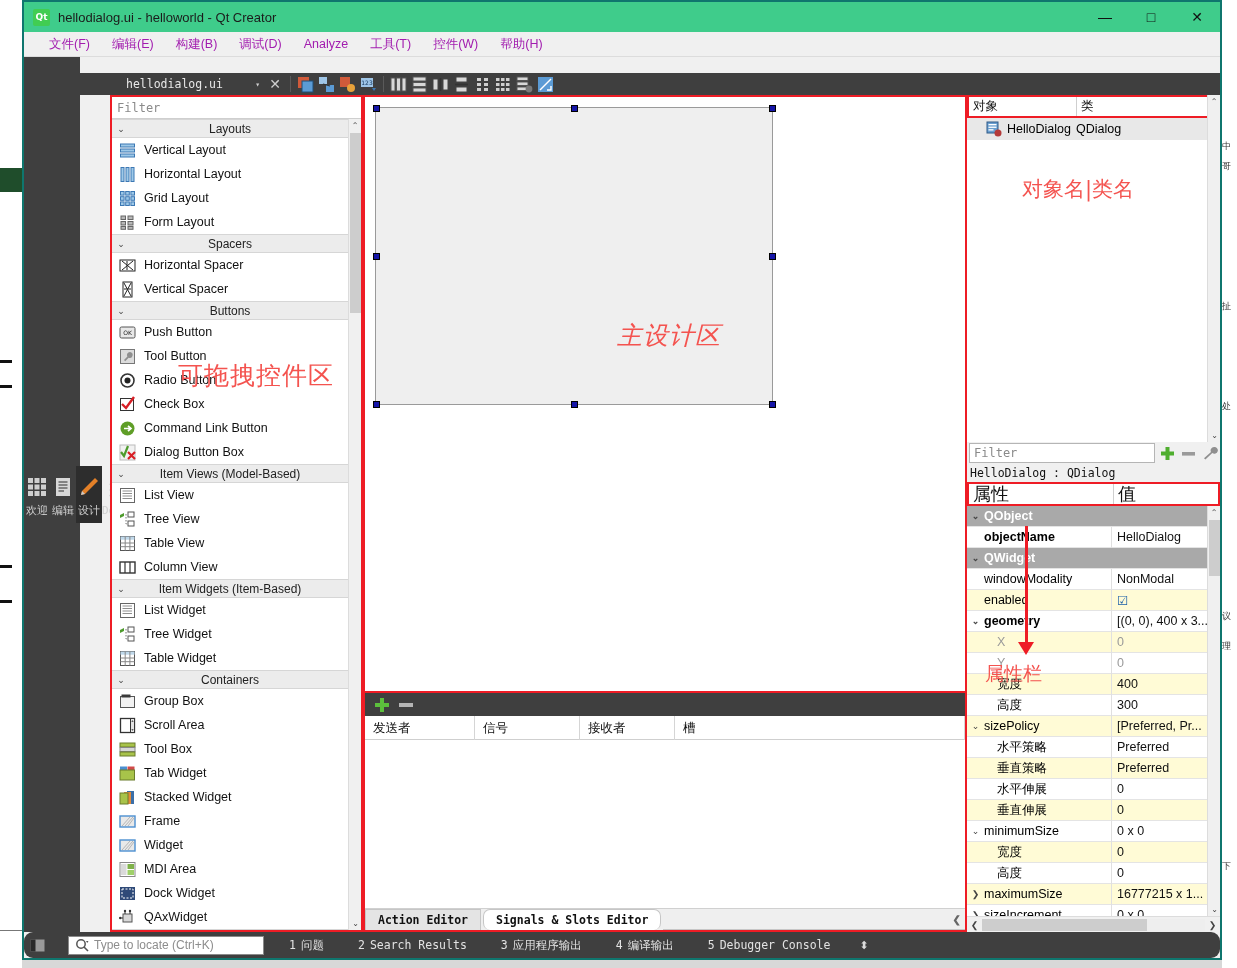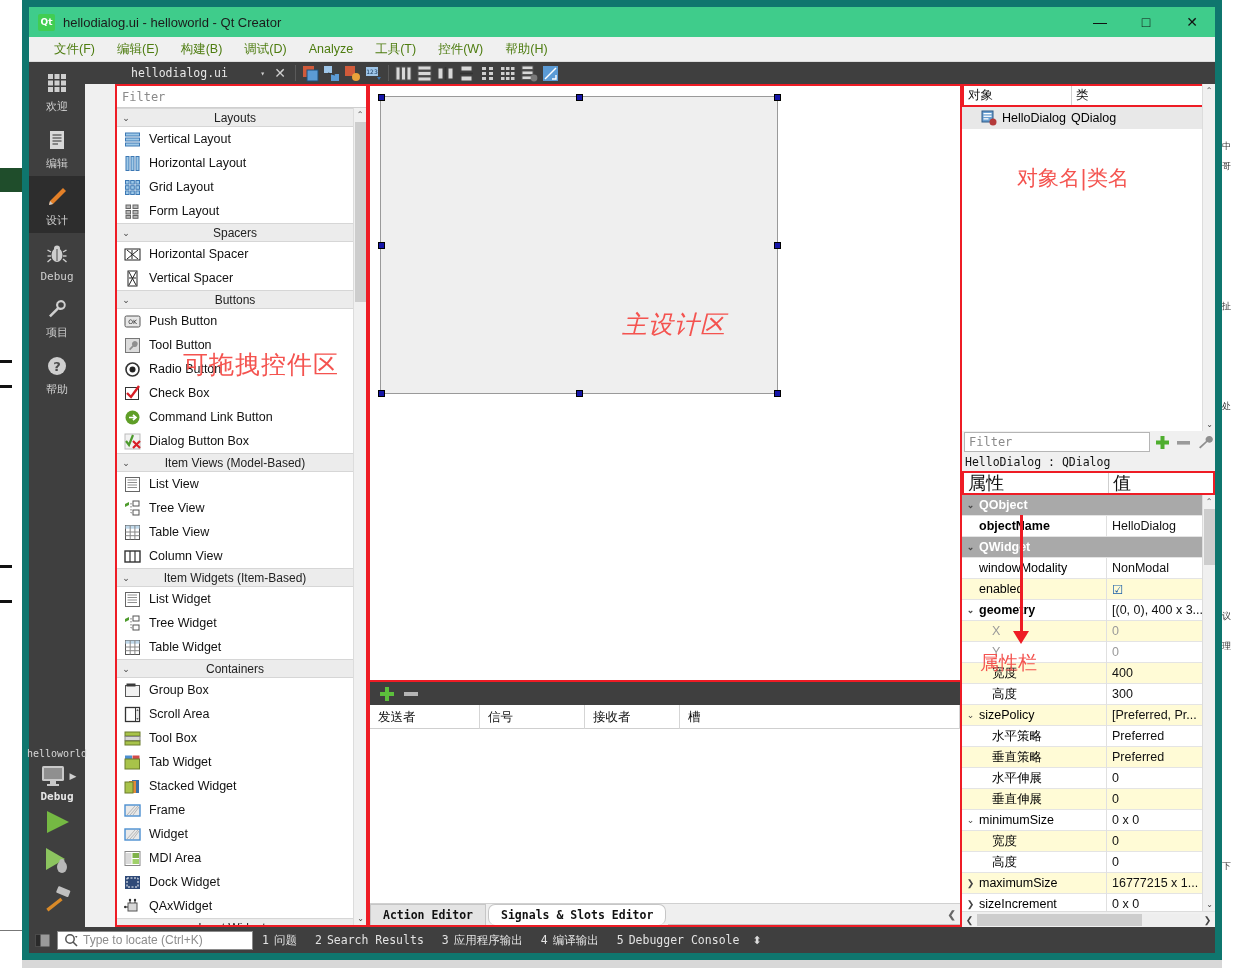--- a/index.html
+++ b/index.html
@@ -14,21 +14,21 @@
   
   .bg-left { position: absolute; left: 0; top: 0; width: 22px; height: 968px; background: #ffffff; }
   .bg-left .bg-dark { position: absolute; left: 0; top: 168px; width: 22px; height: 24px; background: #1f4d2b; }
   .bg-left .bg-tick { position: absolute; left: 0; width: 12px; height: 3px; background: #111; }
   .bg-right { position: absolute; left: 1222px; top: 0; width: 15px; height: 968px; background: #ffffff; }
   .bg-right .mini { position: absolute; left: 0; width: 15px; font-size: 9px; color: #333; }
 
   
   .window {
     position: absolute; left: 22px; top: 0; width: 1200px; height: 960px;
-    border: 7px solid #0f766e; background: #f0f0f0;
+    border: 2px solid #0f766e; background: #f0f0f0;
     display: flex; flex-direction: column;
   }
 
   
   .titlebar {
     height: 30px; background: #3fcc8b; display: flex; align-items: center;
     flex: 0 0 30px; position: relative;
   }
   .titlebar .qt-logo {
     width: 17px; height: 17px; margin-left: 9px; margin-right: 8px;
@@ -41,45 +41,45 @@
   .titlebar .winctl > div {
     width: 46px; height: 30px; display: flex; align-items: center; justify-content: center;
     font-size: 14px; color: #111; cursor: default;
   }
 
   
   .menubar {
     height: 25px; flex: 0 0 25px; background: #f0f0f0; display: flex; align-items: center;
     border-bottom: 1px solid #dcdcdc; padding-left: 14px;
   }
-  .menubar .mi { font-size: 12.5px; color: #4d7c0f; padding: 3px 11px; cursor: default; }
+  .menubar .mi { font-size: 12.5px; color: #a21caf; padding: 3px 11px; cursor: default; }
 
   
   .body-row { flex: 1 1 auto; display: flex; min-height: 0; }
 
   
   .moderail {
-    width: 56px; flex: 0 0 56px; background: #3f3f3f; display: flex; flex-direction: column;
+    width: 56px; flex: 0 0 56px; background: #3f3f3f; display: flex; flex-direction: row;
     align-items: center; color: #d0d0d0;
   }
   .moderail .mode {
     width: 56px; padding: 8px 0 5px; display: flex; flex-direction: column;
     align-items: center; gap: 3px; cursor: default;
   }
   .moderail .mode.active { background: #2d2d2d; }
   .moderail .mode .lbl { font-size: 11px; color: #cfcfcf; font-family: "DejaVu Sans Mono", monospace; }
   .moderail .mode .lbl.cn { font-family: "DejaVu Sans", sans-serif; font-size: 11px; }
   .moderail .ico { width: 26px; height: 26px; display: flex; align-items: center; justify-content: center; }
   .moderail .runblk { width: 56px; display: flex; flex-direction: column; align-items: center; margin-top: auto; padding-bottom: 10px; }
   .moderail .kitname { font-size: 10px; color: #d6d6d6; font-family: "DejaVu Sans Mono", monospace; margin-bottom: 4px; }
   .moderail .kitlbl { font-size: 11px; color: #e6e6e6; font-family: "DejaVu Sans Mono", monospace; font-weight: bold; margin-top: 1px;}
   .moderail .runbtn { width: 40px; height: 38px; display: flex; align-items: center; justify-content: center; }
 
   
-  .center { flex: 1 1 auto; display: flex; flex-direction: column; min-width: 0; }
+  .center { flex: 1 1 auto; display: flex; flex-direction: column; min-width: 0; margin-top: 16px; }
 
   
   .dtoolbar {
     height: 22px; flex: 0 0 22px; background: #3f3f3f; display: flex; align-items: center;
     color: #e0e0e0; padding-left: 4px; gap: 0px;
   }
   .dtoolbar .filecombo {
     min-width: 180px; display: flex; align-items: center; justify-content: space-between;
     font-family: "DejaVu Sans Mono", monospace; font-size: 11.5px; color: #e8e8e8; padding: 0 4px 0 42px;
   }
@@ -196,21 +196,21 @@
   .arrowline { position: absolute; background: #ee1c25; width: 3px; }
   .arrowhead {
     position: absolute; width: 0; height: 0;
     border-left: 8px solid transparent; border-right: 8px solid transparent; border-top: 13px solid #ee1c25;
   }
   .annot-wb { position: absolute; left: 66px; top: 262px; font-size: 25px; color: #f4534f; font-family: "DejaVu Sans", sans-serif; letter-spacing: 1px; z-index: 6;}
 
   
   .statusbar {
     height: 26px; flex: 0 0 26px; background: #3f3f3f; display: flex; align-items: center;
-    color: #dcdcdc; padding-left: 2px; gap: 0;
+    color: #dcdcdc; padding-left: 2px; gap: 16px; border-radius: 9px;
   }
   .statusbar .sqbtn { width: 22px; height: 22px; display: flex; align-items: center; justify-content: center; }
   .statusbar .locate {
     width: 196px; height: 19px; background: #fff; border: 1px solid #8a8a8a; display: flex; align-items: center;
     gap: 5px; padding-left: 6px; font-size: 12px; color: #8d8d8d; margin-left: 4px;
   }
   .statusbar .sitem { font-family: "DejaVu Sans Mono", monospace; font-size: 11.5px; color: #e2e2e2; padding: 0 9px; display:flex; gap:5px; }
   .statusbar .sitem .cn { font-family: "DejaVu Sans", sans-serif; }
   .statusbar .updown { font-size: 11px; color: #dcdcdc; padding-left: 4px; }
 

